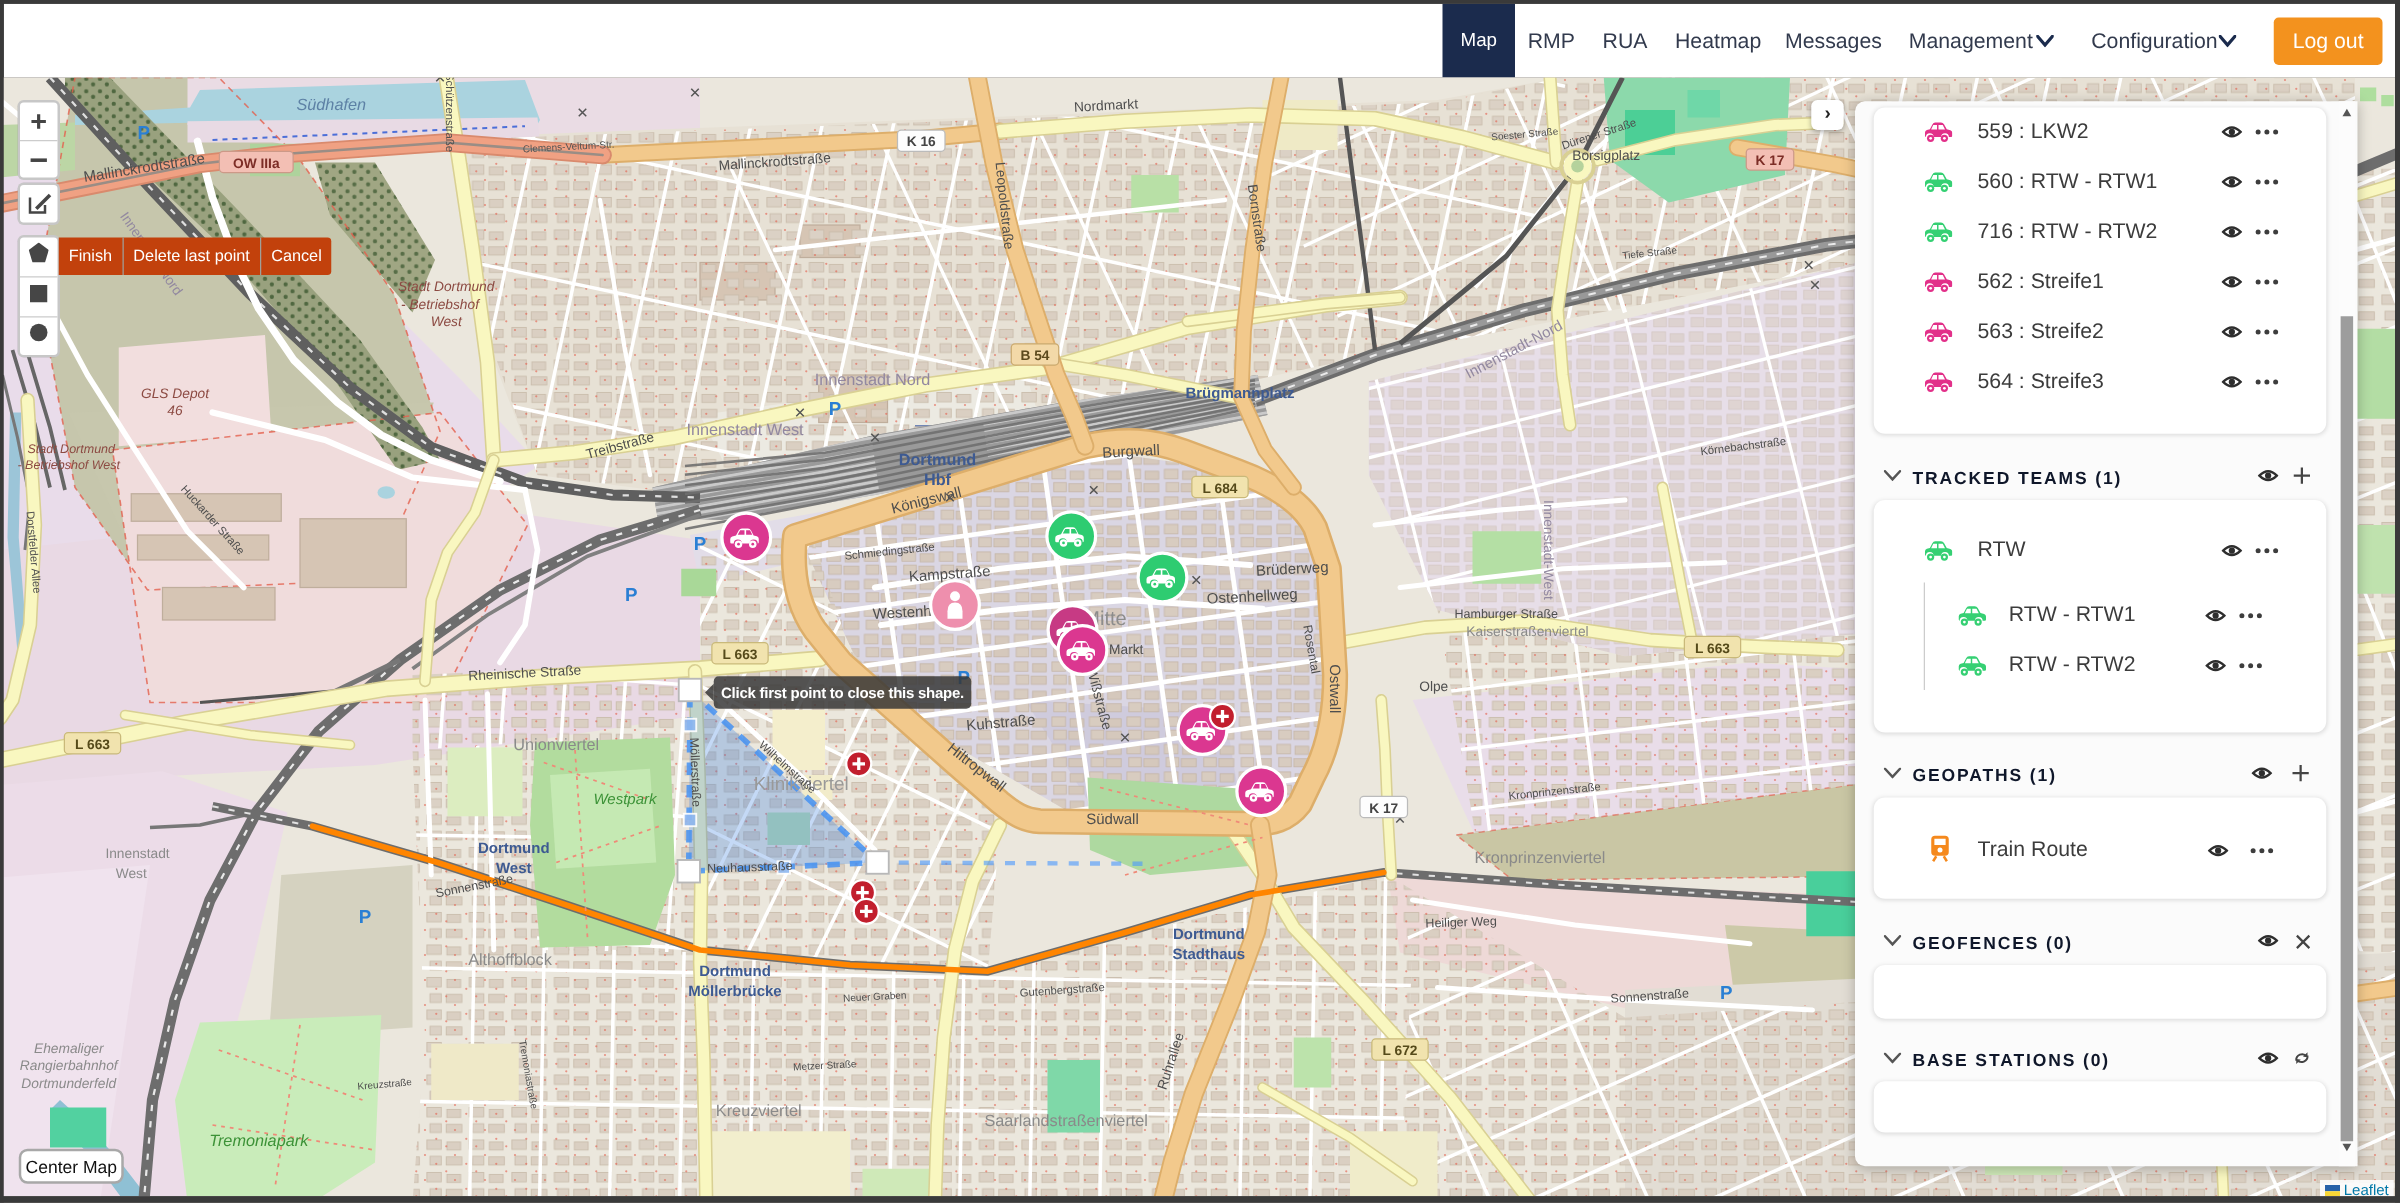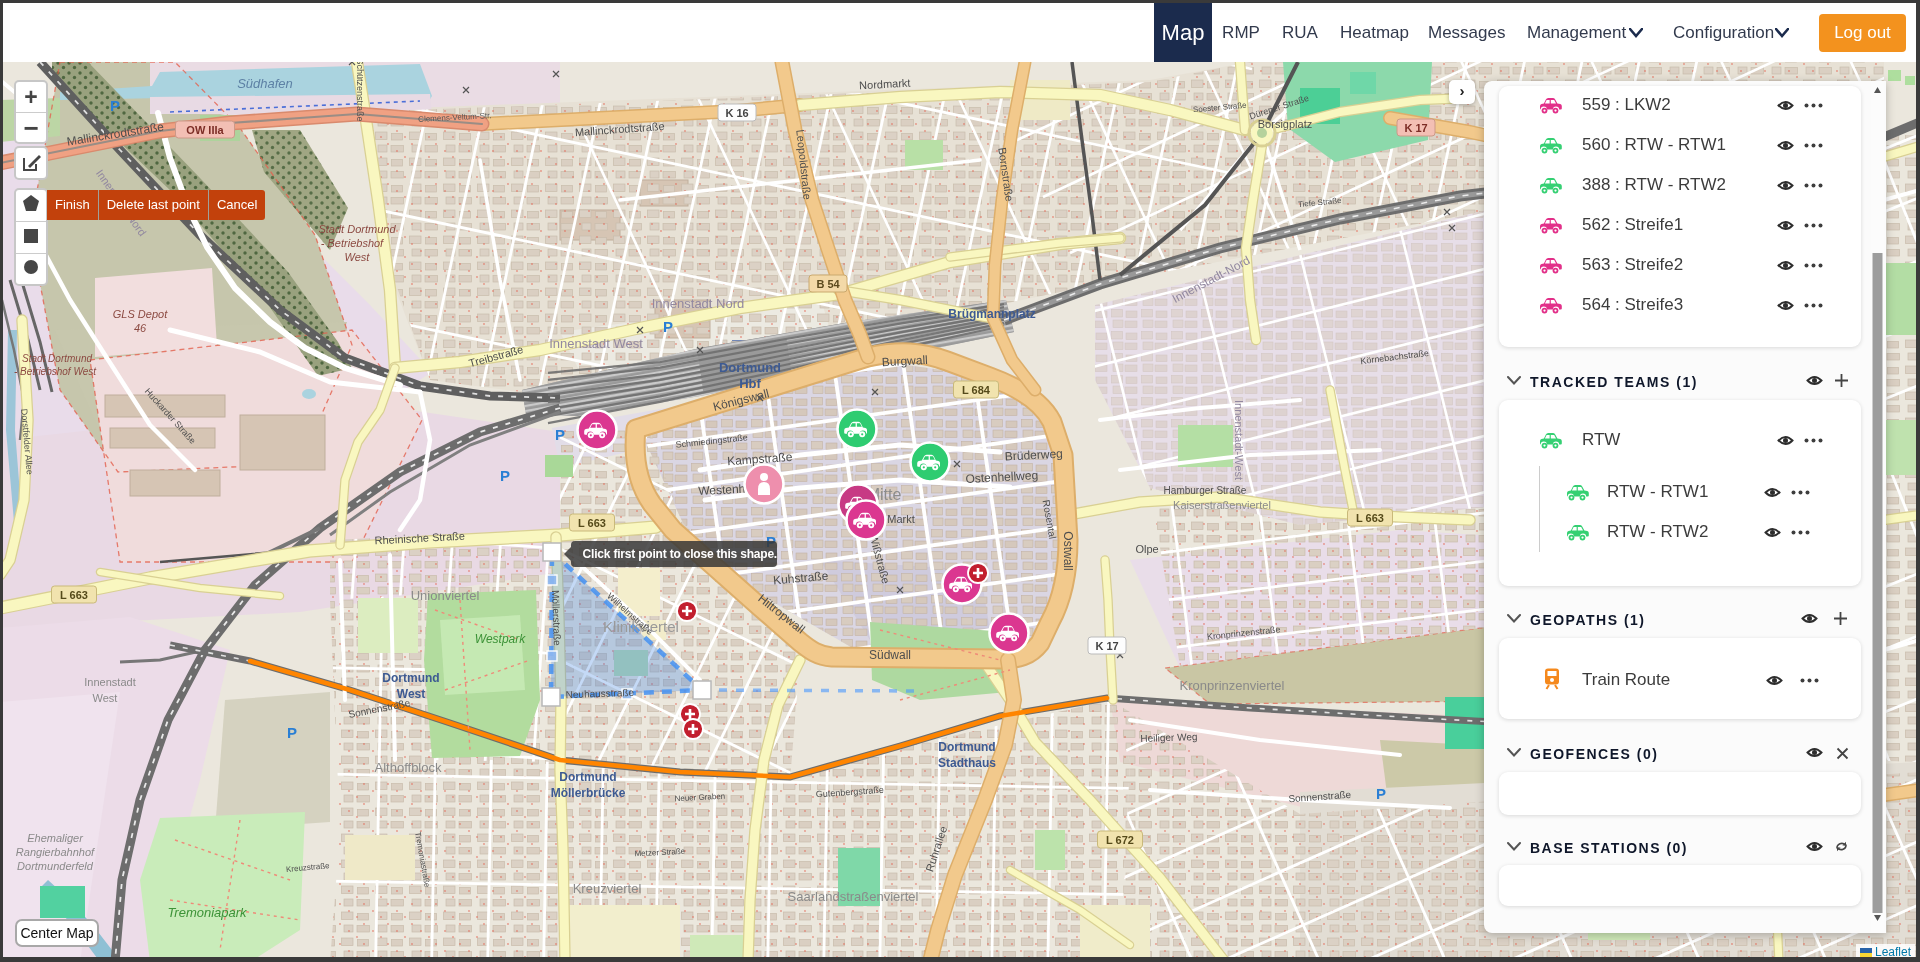--- a/index.html
+++ b/index.html
@@ -2,38 +2,38 @@
 <html><head>
 <meta charset="utf-8">
 <style>
 html,body{margin:0;padding:0;width:1920px;height:962px;overflow:hidden;
   font-family:"Liberation Sans",sans-serif;background:#3a3a3a;}
 #win{position:absolute;left:0;top:0;width:1920px;height:962px;}
 #nav{position:absolute;left:3px;top:3px;right:2px;height:59px;background:#fff;}
 #logo{position:absolute;left:45px;top:4px;}
 .nitem{position:absolute;top:0;height:59px;line-height:59px;font-size:17px;color:#323a4d;text-align:center;}
 #maptab{position:absolute;left:1151px;top:0;width:58px;height:59px;background:#1b2b4d;color:#fff;
-  font-size:22px;line-height:59px;text-align:center;}
+  font-size:15px;line-height:59px;text-align:center;}
 #logout{position:absolute;left:1816px;top:11px;width:87px;height:38px;background:#f3921e;border-radius:4px;
   color:#fff;font-size:17px;line-height:38px;text-align:center;}
 #map{position:absolute;left:0px;top:62px;width:1920px;height:895px;overflow:hidden;background:#efece3;}
 
 .lbtn{position:absolute;background:#fff;border:2px solid rgba(0,0,0,0.22);border-radius:5px;box-sizing:border-box;}
 #zoomctl{left:14px;top:18px;width:34px;height:64px;}
 #zoomctl .zi{width:30px;height:30px;text-align:center;font-size:23px;font-weight:bold;color:#444;line-height:30px;}
 #zoomctl .sep{height:1px;background:#ccc;}
 #editctl{left:14px;top:84px;width:34px;height:34px;}
 #drawctl{left:14px;top:126px;width:34px;height:98px;}
 #drawctl .di{width:30px;height:31px;text-align:center;color:#464646;line-height:31px;font-size:15px;}
 #drawctl .sep{height:1px;background:#ccc;}
 #acttb{position:absolute;left:47px;top:128px;height:30px;background:#c2410c;display:flex;border-radius:0 3px 3px 0;}
 #acttb div{color:#fff;font-size:13px;line-height:30px;padding:0 8px;border-left:1px solid #a0a09a;white-space:nowrap;}
 #acttb div:first-child{border-left:none;}
 #tooltip{position:absolute;left:571px;top:479px;width:206px;height:26px;background:rgba(54,54,54,0.84);
-  border-radius:4px;color:#fff;font-weight:bold;font-size:12px;letter-spacing:-0.2px;line-height:26px;text-align:right;white-space:nowrap;}
+  border-radius:4px;color:#fff;font-weight:bold;font-size:12px;letter-spacing:-0.2px;line-height:26px;text-align:center;white-space:nowrap;}
 #tooltip:before{content:"";position:absolute;left:-7px;top:6px;border:7px solid transparent;border-right-color:rgba(54,54,54,0.84);border-left:none;}
 #centermap{position:absolute;left:15px;top:857px;width:84px;height:28px;background:#fff;border:2px solid #a8a8a8;
   border-radius:7px;box-sizing:border-box;font-size:14px;color:#111;text-align:center;line-height:24px;white-space:nowrap;}
 #attrib{position:absolute;right:5px;top:882px;height:17px;background:rgba(255,255,255,0.85);font-size:12px;
   color:#0078A8;padding:0 4px 0 4px;line-height:16px;}
 #expander{position:absolute;left:1449px;top:80px;width:26px;height:24px;background:#fff;border-radius:5px;
   box-shadow:0 1px 4px rgba(0,0,0,0.3);text-align:center;line-height:22px;font-size:15px;color:#222;font-weight:bold;}
 
 #sidebar{position:absolute;left:1484px;top:81px;width:402px;height:852px;background:#fbfbfb;border-radius:8px 0 0 8px;
   box-shadow:0 2px 10px rgba(0,0,0,0.25);}
@@ -1122,21 +1122,21 @@
             <circle cx="6.5" cy="14.6" r="2.9"></circle>
             <circle cx="17.5" cy="14.6" r="2.9"></circle>
           </g>
           <g fill="#fff">
             <path d="M8.6 4 h3 v3.5 h-4.7 z"></path>
             <path d="M12.8 4 h3.4 l1.8 3.5 h-5.2 z"></path>
             <circle cx="6.5" cy="14.6" r="1.1"></circle>
             <circle cx="17.5" cy="14.6" r="1.1"></circle>
           </g>
         </svg>
-        <div class="vlabel">388 : RTW - RTW2</div>
+        <div class="vlabel">716 : RTW - RTW2</div>
         <svg class="eye" style="position:absolute;left:293px;top:14px" width="17" height="13">
           <path d="M1.5 6.5 Q8.5 -0.5 15.5 6.5 Q8.5 13.5 1.5 6.5 Z" fill="none" stroke="#2e2e2e" stroke-width="1.9"></path>
           <circle cx="8.5" cy="6.5" r="2.5" fill="#2e2e2e"></circle>
         </svg>
         <svg style="position:absolute;left:320px;top:18px" width="20" height="5">
           <circle cx="2.5" cy="2.5" r="2" fill="#3d3d3d"></circle>
           <circle cx="9.5" cy="2.5" r="2" fill="#3d3d3d"></circle>
           <circle cx="16.5" cy="2.5" r="2" fill="#3d3d3d"></circle>
         </svg>
       </div>

